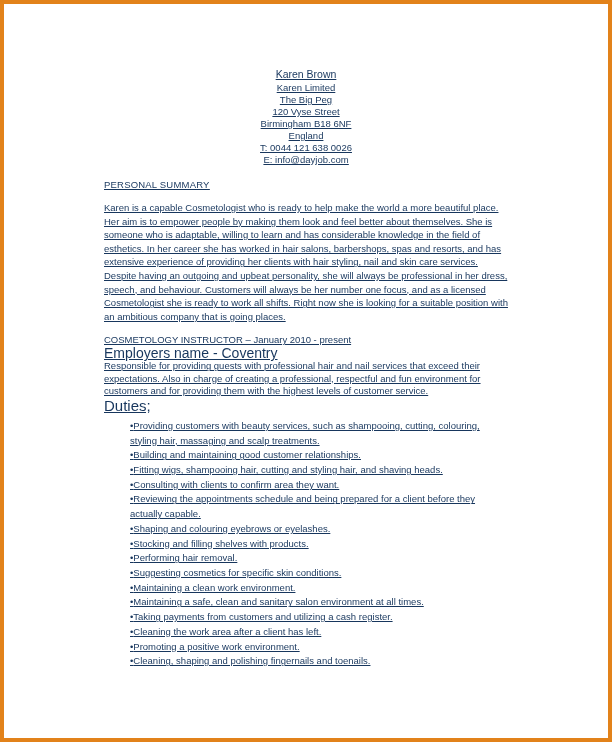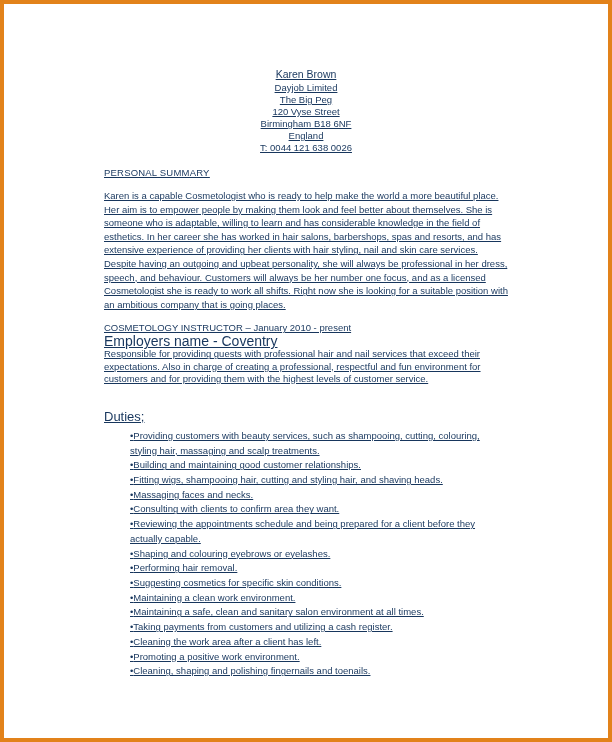--- a/index.html
+++ b/index.html
@@ -68,22 +68,22 @@
     font-size: 14px;
     line-height: 12px;
     margin-top: 1px;
   }
   .job-desc {
     font-size: 9.5px;
     line-height: 12.2px;
     margin-top: 1px;
   }
   .duties-label {
-    font-size: 13px;
-    margin-top: 24px;
+    font-size: 15px;
+    margin-top: 0;
   }
   ul.duties-list {
     list-style: none;
     margin: 5px 0 0 0;
     padding: 0 0 0 26px;
   }
   ul.duties-list li {
     font-size: 9.5px;
     line-height: 14.7px;
     text-indent: 0;
@@ -95,45 +95,46 @@
 </style>
 </head>
 <body>
 
 <div class="page">
   <div class="content">
 
     <div class="doc-header">
       <div class="person-name">Karen Brown</div>
       <div>
-          <div class="addr-line">Dayjob Limited</div>
+          <div class="addr-line">Karen Limited</div>
           <div class="addr-line">The Big Peg</div>
           <div class="addr-line">120 Vyse Street</div>
           <div class="addr-line">Birmingham B18 6NF</div>
           <div class="addr-line">England</div>
           <div class="addr-line">T: 0044 121 638 0026</div>
         </div>
+      <div class="email-line"><span>E: </span><a class="email-link">info@dayjob.com</a></div>
     </div>
 
     <h2 class="section-heading summary-heading">PERSONAL SUMMARY</h2>
     <div class="summary-body">Karen is a capable Cosmetologist who is ready to help make the world a more beautiful place. Her aim is to empower people by making them look and feel better about themselves. She is someone who is adaptable, willing to learn and has considerable knowledge in the field of esthetics. In her career she has worked in hair salons, barbershops, spas and resorts, and has extensive experience of providing her clients with hair styling, nail and skin care services. Despite having an outgoing and upbeat personality, she will always be professional in her dress, speech, and behaviour. Customers will always be her number one focus, and as a licensed Cosmetologist she is ready to work all shifts. Right now she is looking for a suitable position with an ambitious company that is going places.</div>
 
     <div class="job-title">COSMETOLOGY INSTRUCTOR – January 2010 - present</div>
     <div class="employer-line">Employers name - Coventry</div>
     <div class="job-desc">Responsible for providing guests with professional hair and nail services that exceed their expectations. Also in charge of creating a professional, respectful and fun environment for customers and for providing them with the highest levels of customer service.</div>
 
     <div class="duties-label">Duties;</div>
     <ul class="duties-list">
         <li>Providing customers with beauty services, such as shampooing, cutting, colouring, styling hair, massaging and scalp treatments.</li>
         <li>Building and maintaining good customer relationships.</li>
         <li>Fitting wigs, shampooing hair, cutting and styling hair, and shaving heads.</li>
-        <li>Massaging faces and necks.</li>
         <li>Consulting with clients to confirm area they want.</li>
         <li>Reviewing the appointments schedule and being prepared for a client before they actually capable.</li>
         <li>Shaping and colouring eyebrows or eyelashes.</li>
+        <li>Stocking and filling shelves with products.</li>
         <li>Performing hair removal.</li>
         <li>Suggesting cosmetics for specific skin conditions.</li>
         <li>Maintaining a clean work environment.</li>
         <li>Maintaining a safe, clean and sanitary salon environment at all times.</li>
         <li>Taking payments from customers and utilizing a cash register.</li>
         <li>Cleaning the work area after a client has left.</li>
         <li>Promoting a positive work environment.</li>
         <li>Cleaning, shaping and polishing fingernails and toenails.</li>
       </ul>
 

